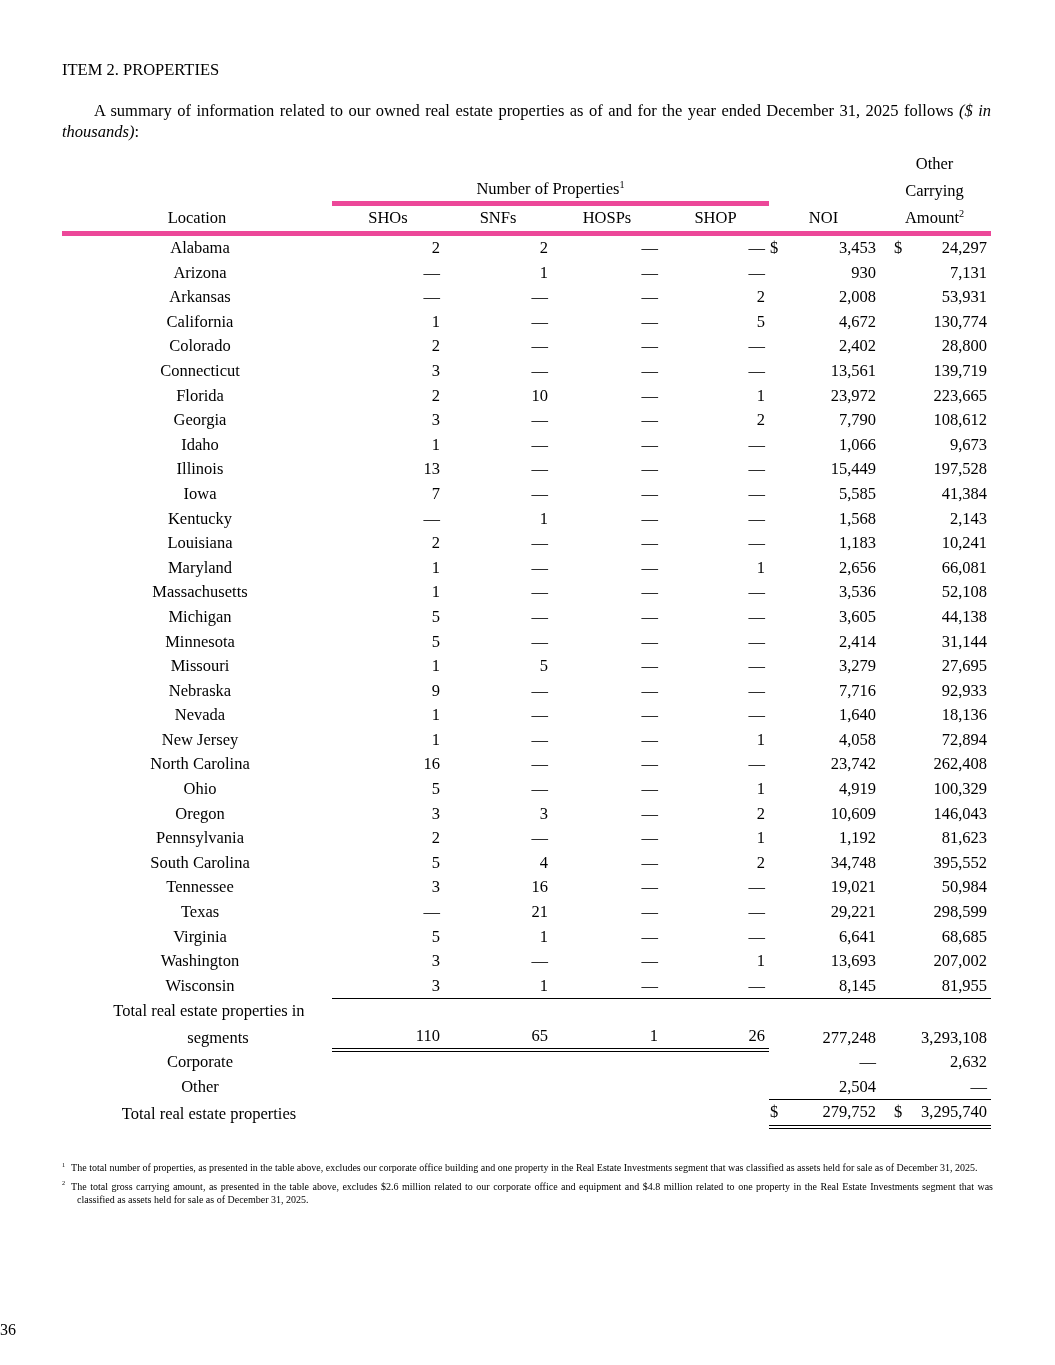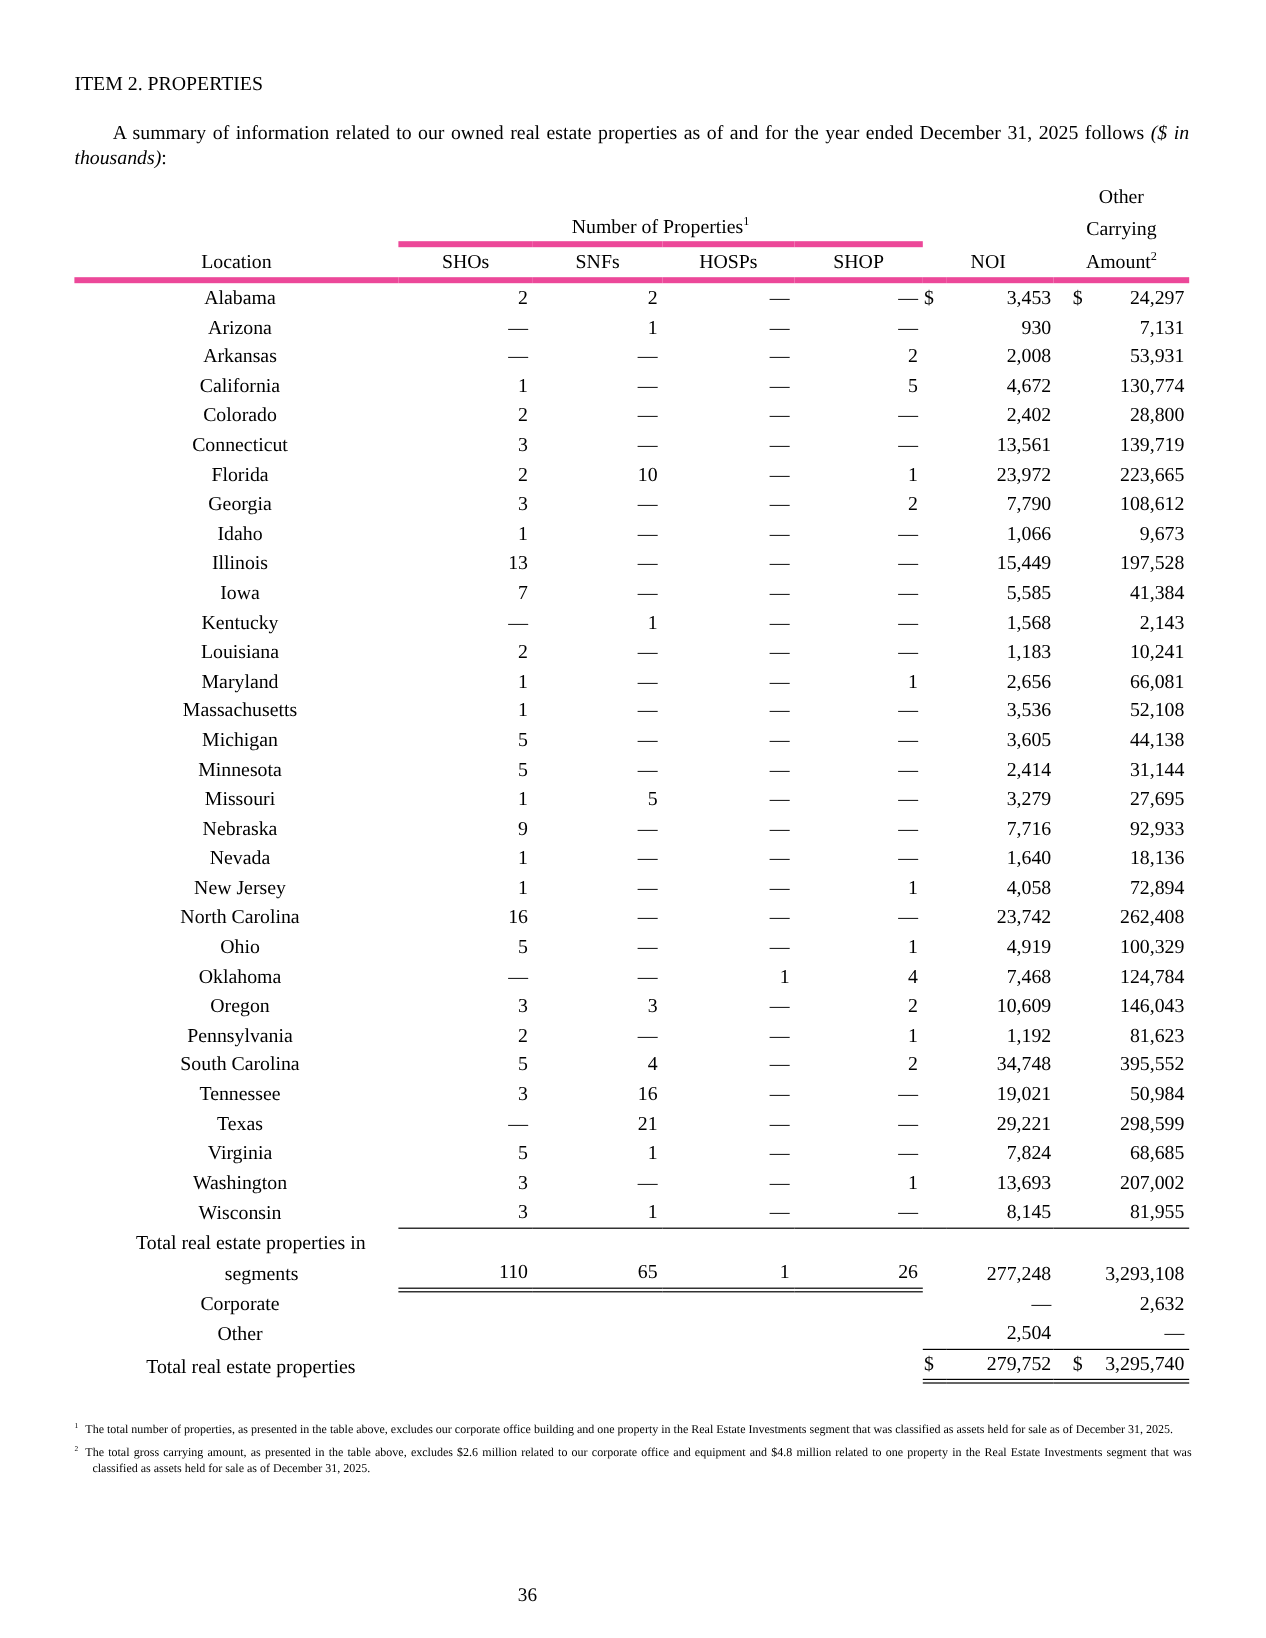--- a/index.html
+++ b/index.html
@@ -28,21 +28,21 @@
   .ind2{ padding-left:42px; }
   .u   { border-bottom:5px solid #ec4899; }
   .dbl { border-bottom:4px double #000; }
   .topline { border-top:1px solid #000; }
   tbody[data-name="table-body"] tr:last-child td:not(.loc) { border-bottom:1px solid #000; }
   sup { font-size:0.62em; vertical-align:super; line-height:0; }
 
   .footnotes { margin-top:32px; width:931px; }
   .footnote { font-size:10px; line-height:1.38; text-align:justify; padding-left:15px; text-indent:-15px; margin-bottom:5px; }
   .footnote sup { padding-right:6px; }
-  .pageno { position:absolute; bottom:26px; left:0; width:879px; text-align:center; font-size:16px; }
+  .pageno { position:absolute; bottom:26px; left:0; width:879px; font-size:16px; }
 </style>
 </head>
 <body data-name="document-page">
 
 <div class="title" data-name="section-title">ITEM 2. PROPERTIES</div>
 
 <p class="intro" data-name="intro-paragraph"><span data-name="intro-text">A summary of information related to our owned real estate properties as of and for the year ended December 31, 2025 follows </span><span class="it" data-name="intro-italic">($ in thousands)</span><span data-name="intro-suffix">:</span></p>
 
 <table data-name="properties-table">
   <colgroup>
@@ -327,31 +327,20 @@
         <td class="num" data-name="shos-cell">5</td>
         <td class="num" data-name="snfs-cell">—</td>
         <td class="num" data-name="hosps-cell">—</td>
         <td class="num" data-name="shop-cell">1</td>
         <td class="cur" data-name="noi-dollar-cell"></td>
         <td class="val" data-name="noi-cell">4,919</td>
         <td class="cur gcur" data-name="gca-dollar-cell"></td>
         <td class="val gval" data-name="gca-cell">100,329</td>
       </tr>
       <tr data-name="state-row">
-        <td class="loc" data-name="location-cell">Oklahoma</td>
-        <td class="num" data-name="shos-cell">—</td>
-        <td class="num" data-name="snfs-cell">—</td>
-        <td class="num" data-name="hosps-cell">1</td>
-        <td class="num" data-name="shop-cell">4</td>
-        <td class="cur" data-name="noi-dollar-cell"></td>
-        <td class="val" data-name="noi-cell">7,468</td>
-        <td class="cur gcur" data-name="gca-dollar-cell"></td>
-        <td class="val gval" data-name="gca-cell">124,784</td>
-      </tr>
-      <tr data-name="state-row">
         <td class="loc" data-name="location-cell">Oregon</td>
         <td class="num" data-name="shos-cell">3</td>
         <td class="num" data-name="snfs-cell">3</td>
         <td class="num" data-name="hosps-cell">—</td>
         <td class="num" data-name="shop-cell">2</td>
         <td class="cur" data-name="noi-dollar-cell"></td>
         <td class="val" data-name="noi-cell">10,609</td>
         <td class="cur gcur" data-name="gca-dollar-cell"></td>
         <td class="val gval" data-name="gca-cell">146,043</td>
       </tr>
@@ -399,21 +388,21 @@
         <td class="cur gcur" data-name="gca-dollar-cell"></td>
         <td class="val gval" data-name="gca-cell">298,599</td>
       </tr>
       <tr data-name="state-row">
         <td class="loc" data-name="location-cell">Virginia</td>
         <td class="num" data-name="shos-cell">5</td>
         <td class="num" data-name="snfs-cell">1</td>
         <td class="num" data-name="hosps-cell">—</td>
         <td class="num" data-name="shop-cell">—</td>
         <td class="cur" data-name="noi-dollar-cell"></td>
-        <td class="val" data-name="noi-cell">7,824</td>
+        <td class="val" data-name="noi-cell">6,641</td>
         <td class="cur gcur" data-name="gca-dollar-cell"></td>
         <td class="val gval" data-name="gca-cell">68,685</td>
       </tr>
       <tr data-name="state-row">
         <td class="loc" data-name="location-cell">Washington</td>
         <td class="num" data-name="shos-cell">3</td>
         <td class="num" data-name="snfs-cell">—</td>
         <td class="num" data-name="hosps-cell">—</td>
         <td class="num" data-name="shop-cell">1</td>
         <td class="cur" data-name="noi-dollar-cell"></td>

